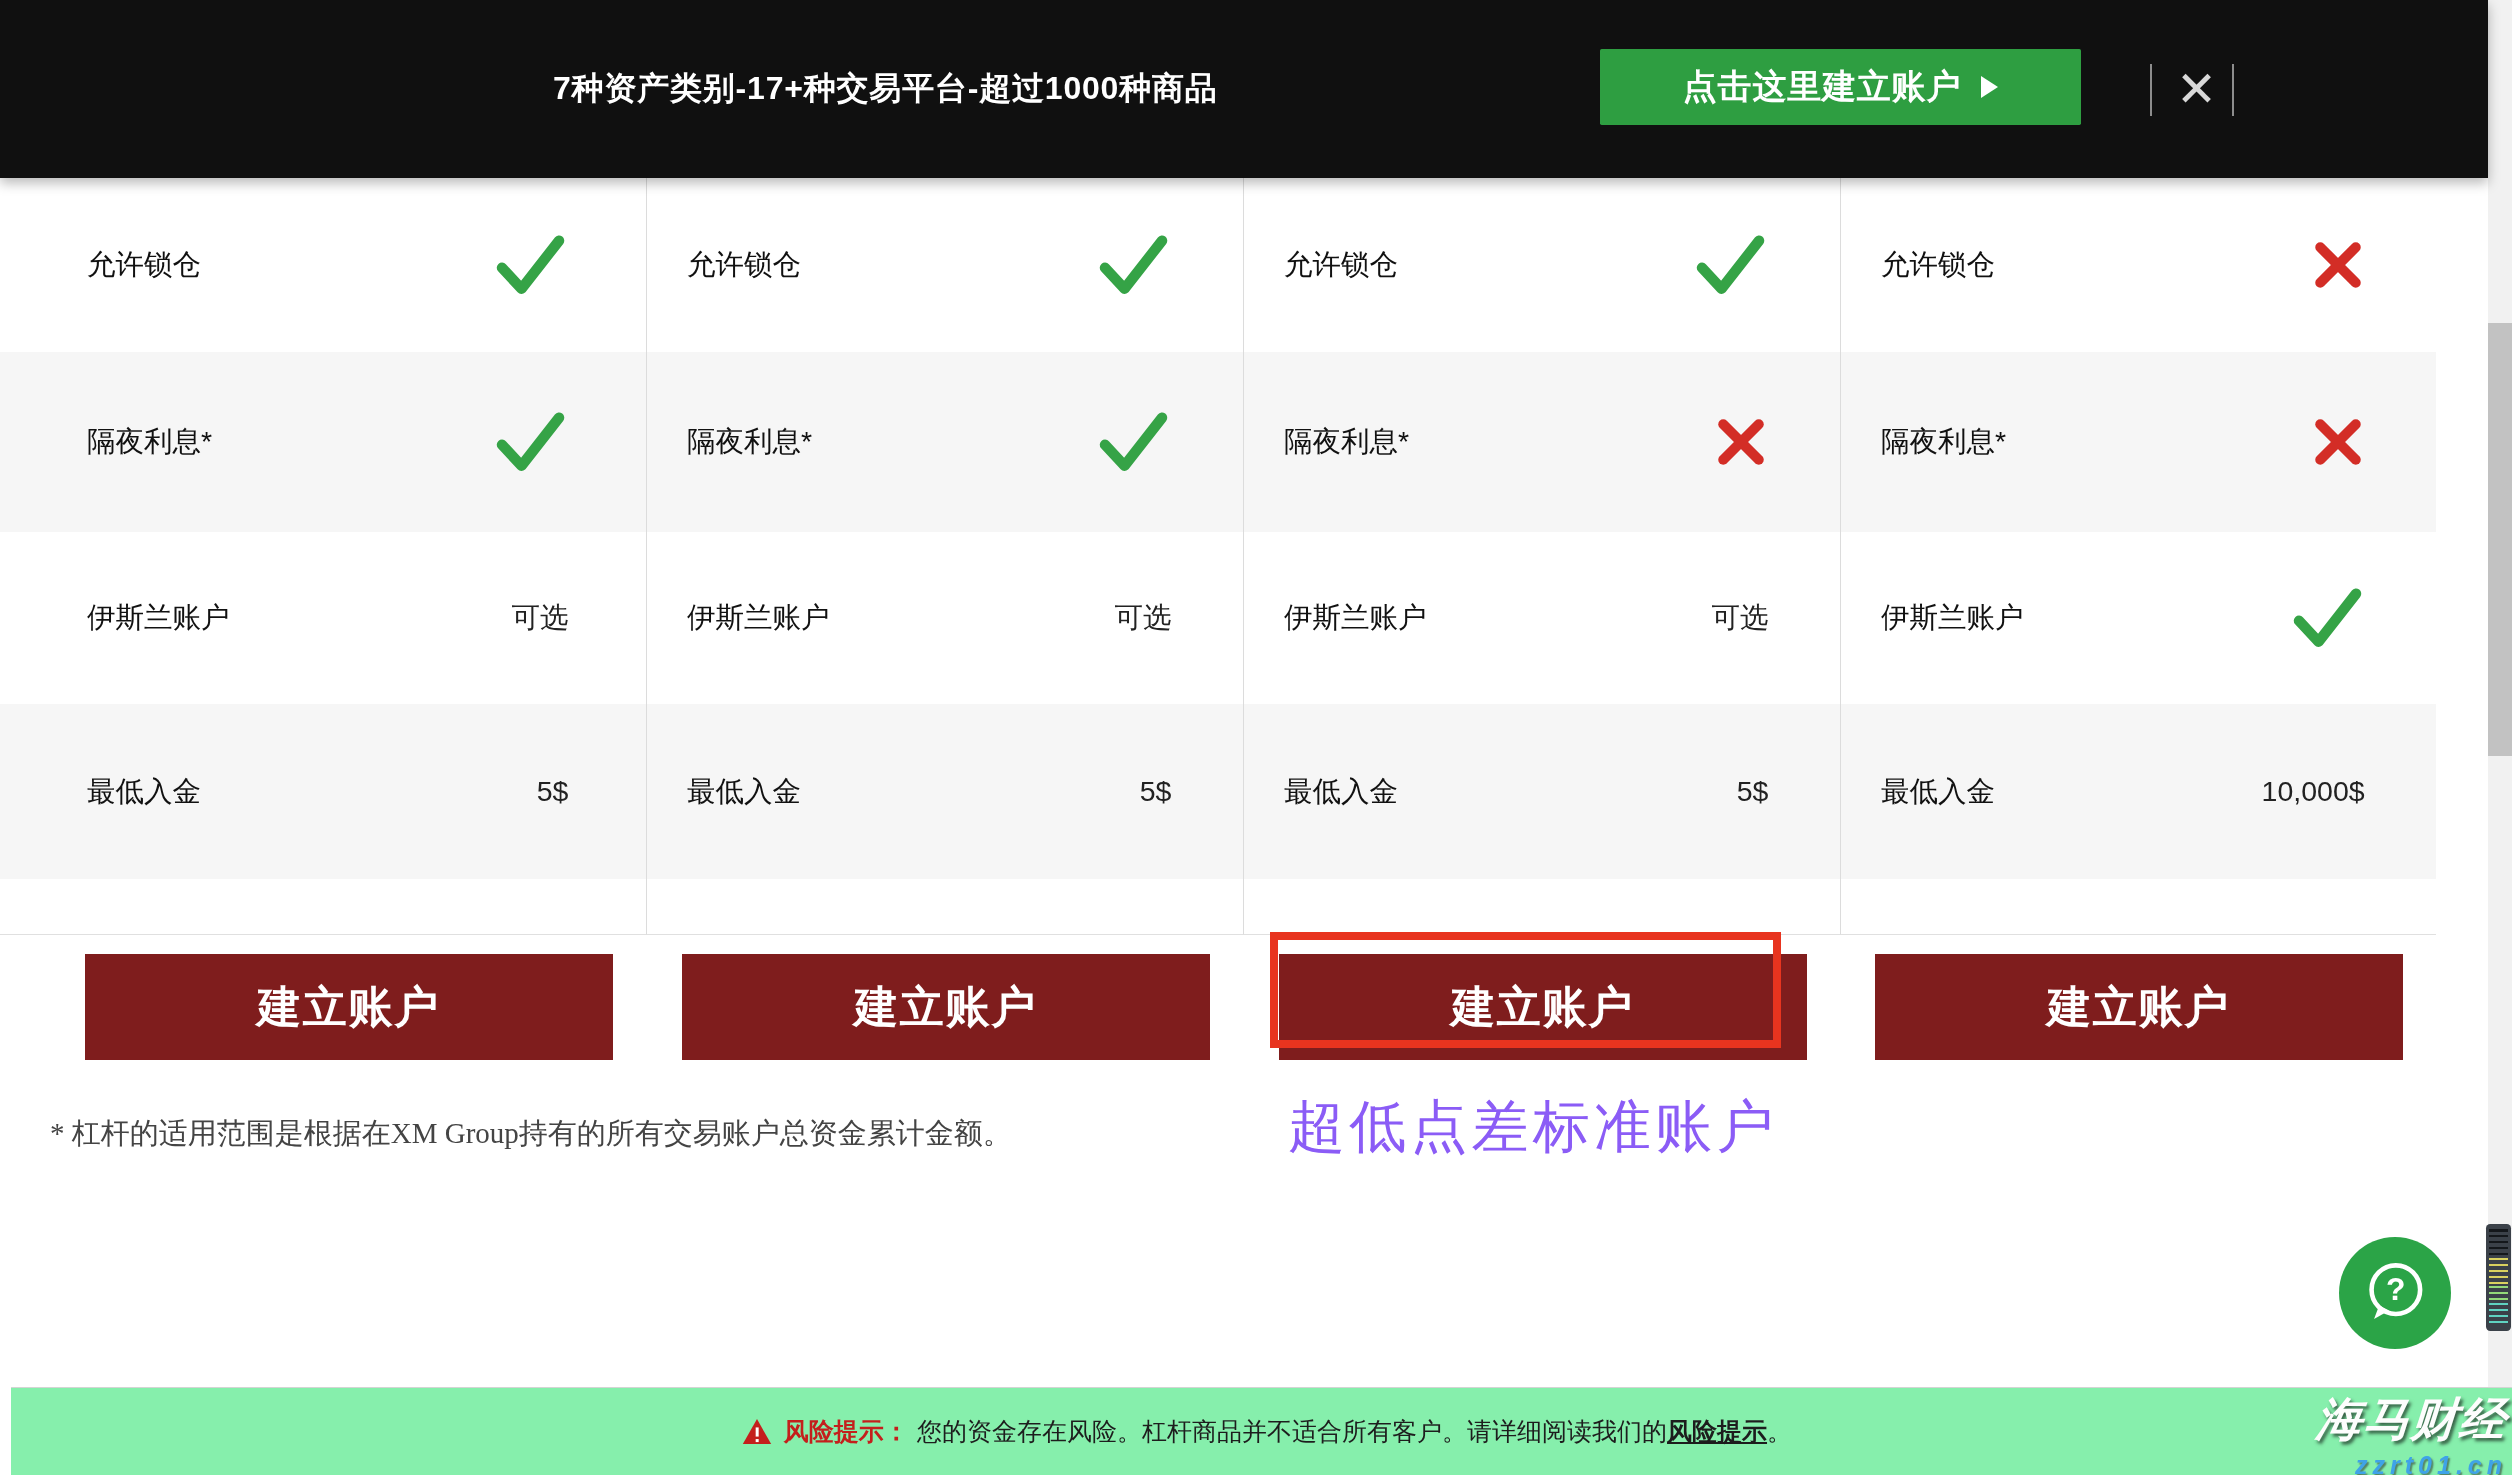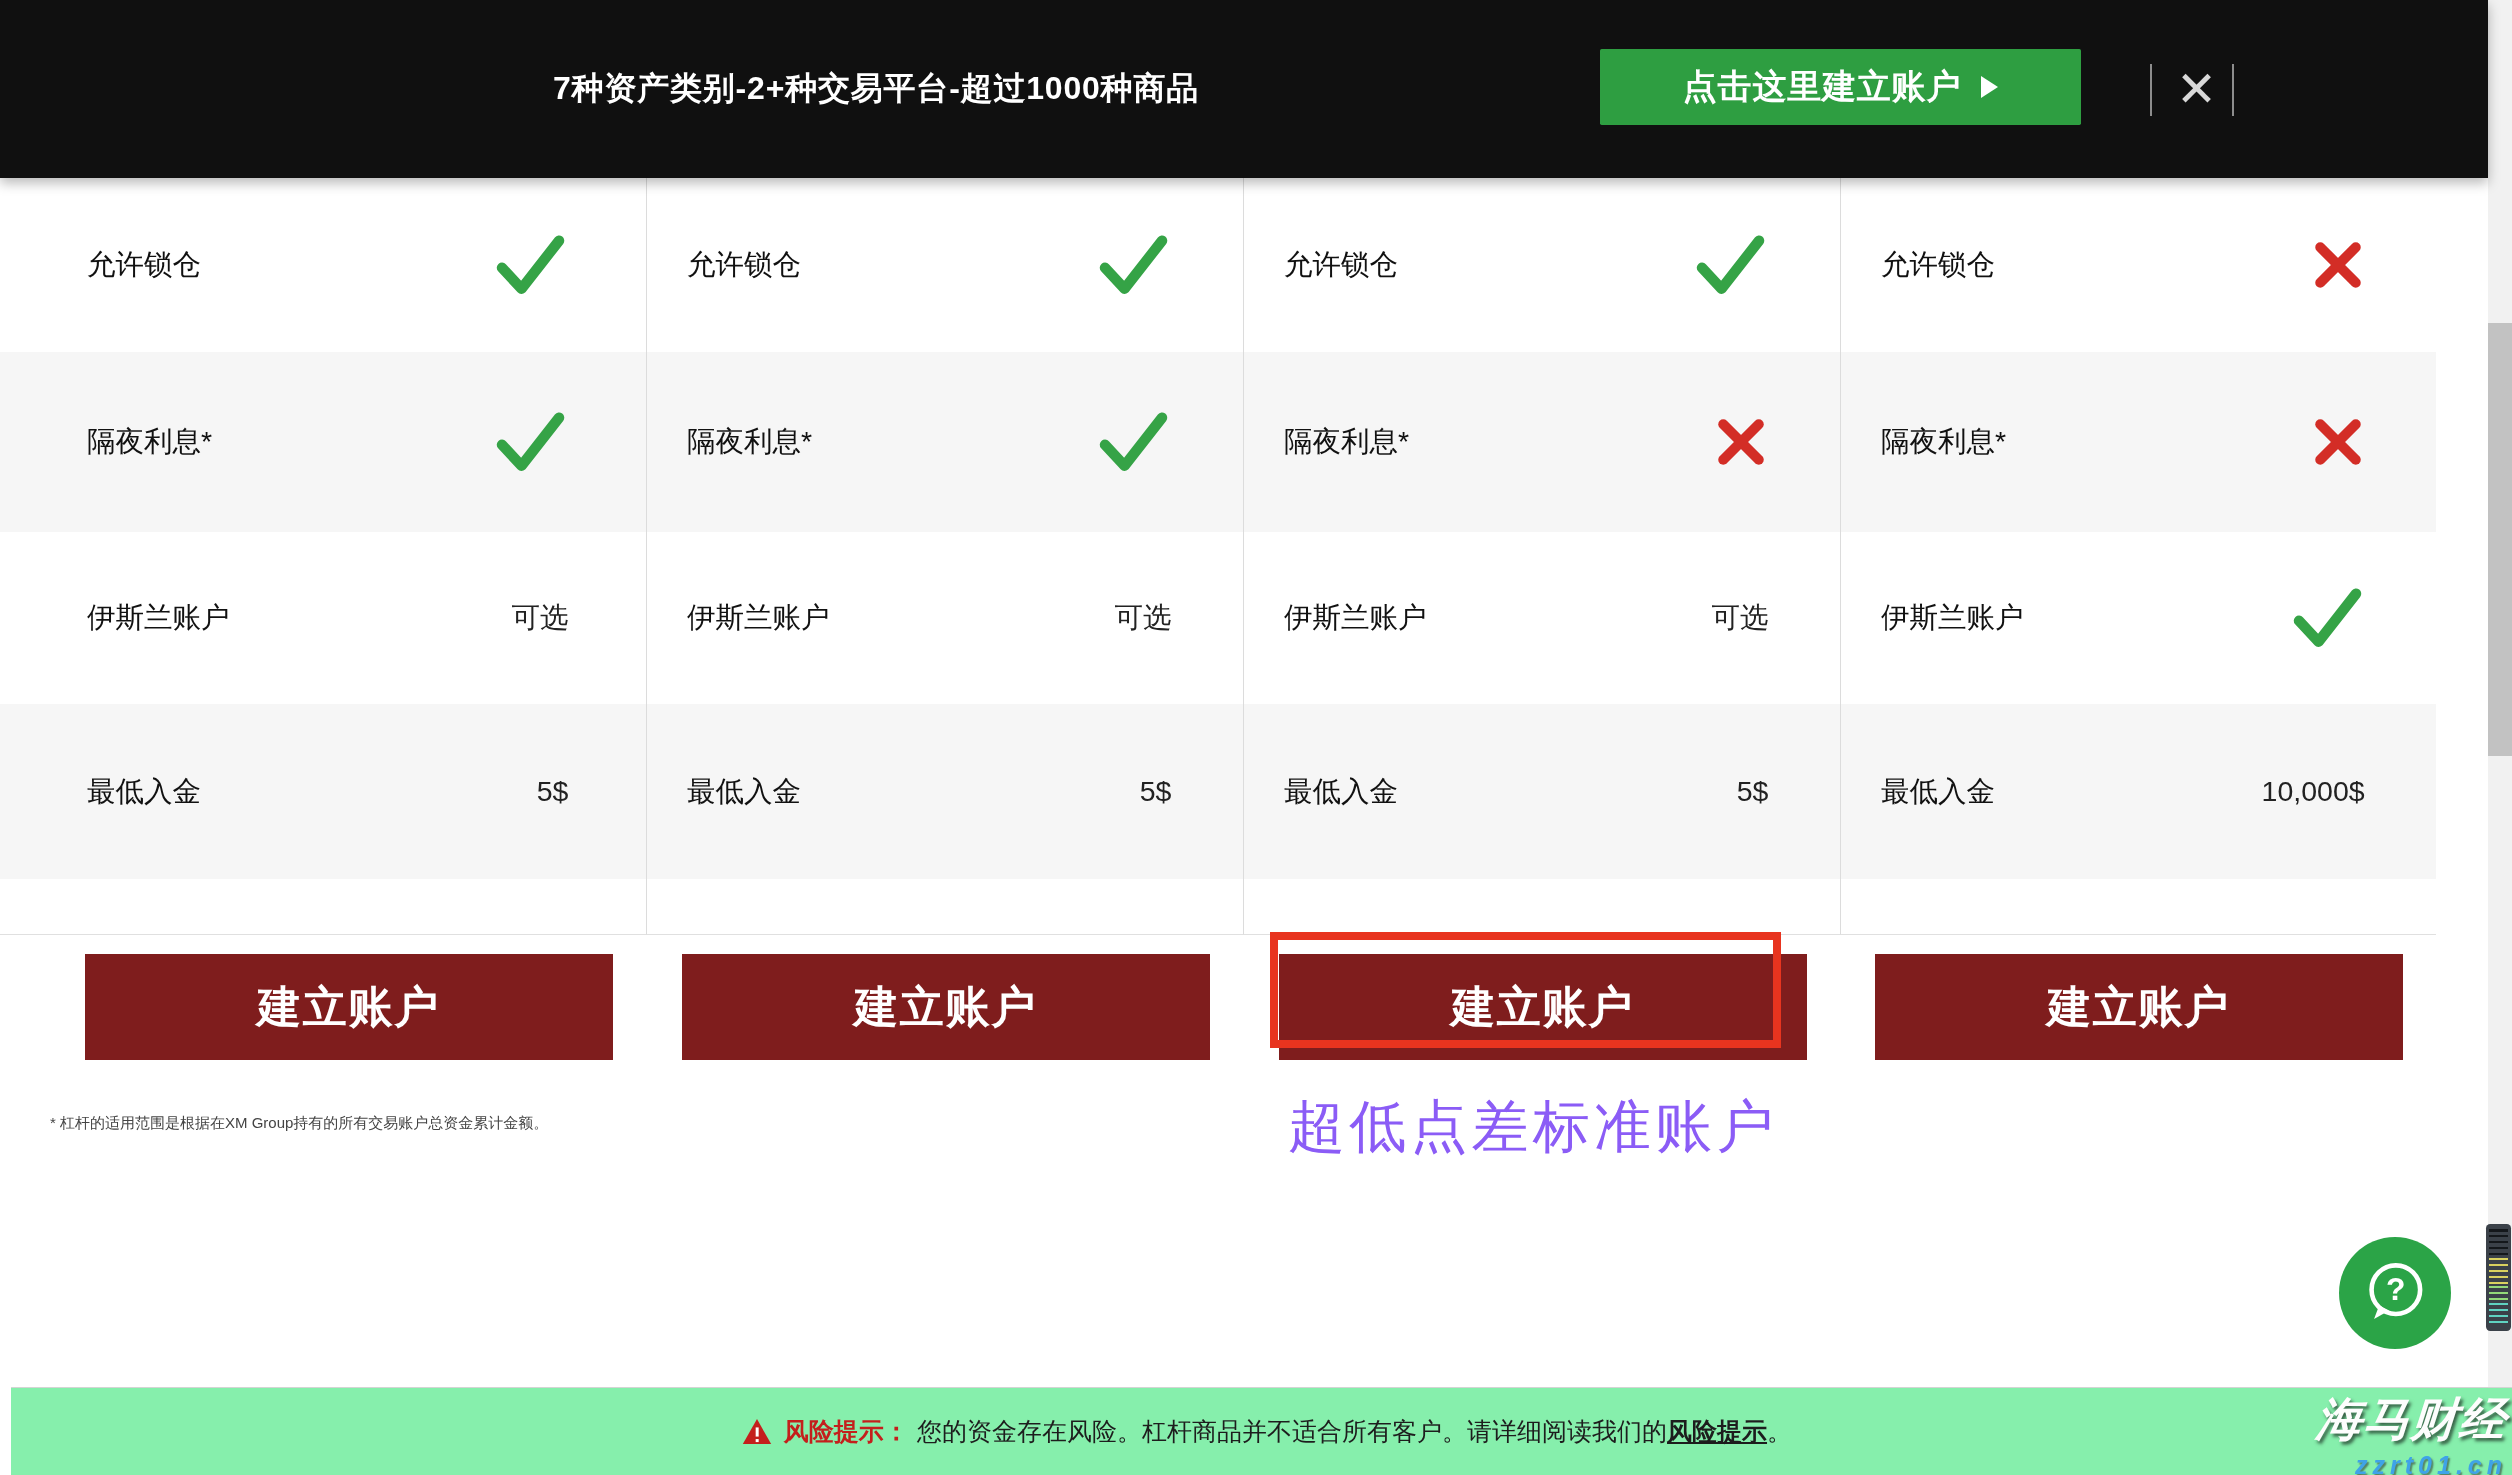--- a/index.html
+++ b/index.html
@@ -44,21 +44,21 @@
   .btn-cell { position:relative; display:flex; align-items:flex-start; justify-content:center;
               padding-top:19px; background:#ffffff; }
   .btn-cell.first-col-btn { padding-left:50px; }
   .create-btn { width:528px; height:106px; background:#7f1d1d; border:none; color:#ffffff;
                 font-size:44px; font-weight:700; letter-spacing:1.7px; cursor:pointer; font-family:inherit;
                 display:flex; align-items:center; justify-content:center; }
   .highlight-box { position:absolute; left:26px; top:-3.4px; width:511px; height:116px;
                    border:8.4px solid #e8341f; pointer-events:none; z-index:5; }
 
   
-  .footnote { position:absolute; left:50px; top:1114px; font-size:15px; color:#444444; }
+  .footnote { position:absolute; left:50px; top:1114px; font-size:29px; color:#444444;font-family:Liberation Serif, serif; }
   .red-note { position:absolute; left:1288px; top:1097px; font-size:57px; letter-spacing:4.2px;
               color:#8b5cf6; line-height:1.05; }
 
   
   .help-btn { position:absolute; left:2339px; top:1237px; width:112px; height:112px; border-radius:50%;
               background:#2ba447; border:none; cursor:pointer; display:flex; align-items:center;
               justify-content:center; z-index:40; }
 
   
   .risk-bar { position:absolute; left:0; top:1387px; width:2512px; height:88px; background:#86efac;
@@ -84,21 +84,21 @@
   .stripes.yellow { height:28.5px; background:repeating-linear-gradient(180deg,#d9d15f 0 2.5px,transparent 2.5px 5.9px); }
   .stripes.green  { height:17px; background:repeating-linear-gradient(180deg,#93d979 0 2.5px,transparent 2.5px 5.9px); }
   .stripes.teal   { height:23.5px; background:repeating-linear-gradient(180deg,#5fd2c1 0 2.5px,transparent 2.5px 5.9px); }
 </style>
 </head>
 <body>
 
 <div id="screen">
 
   <div class="banner">
-    <div class="banner-title">7种资产类别-2+种交易平台-超过1000种商品</div>
+    <div class="banner-title">7种资产类别-17+种交易平台-超过1000种商品</div>
     <button class="cta-btn">
       <span>点击这里建立账户</span>
       <span class="cta-arrow"></span>
     </button>
     <span class="sep-bar left"></span>
     <button class="close-btn">
       <span>✕</span>
     </button>
     <span class="sep-bar right"></span>
   </div>

